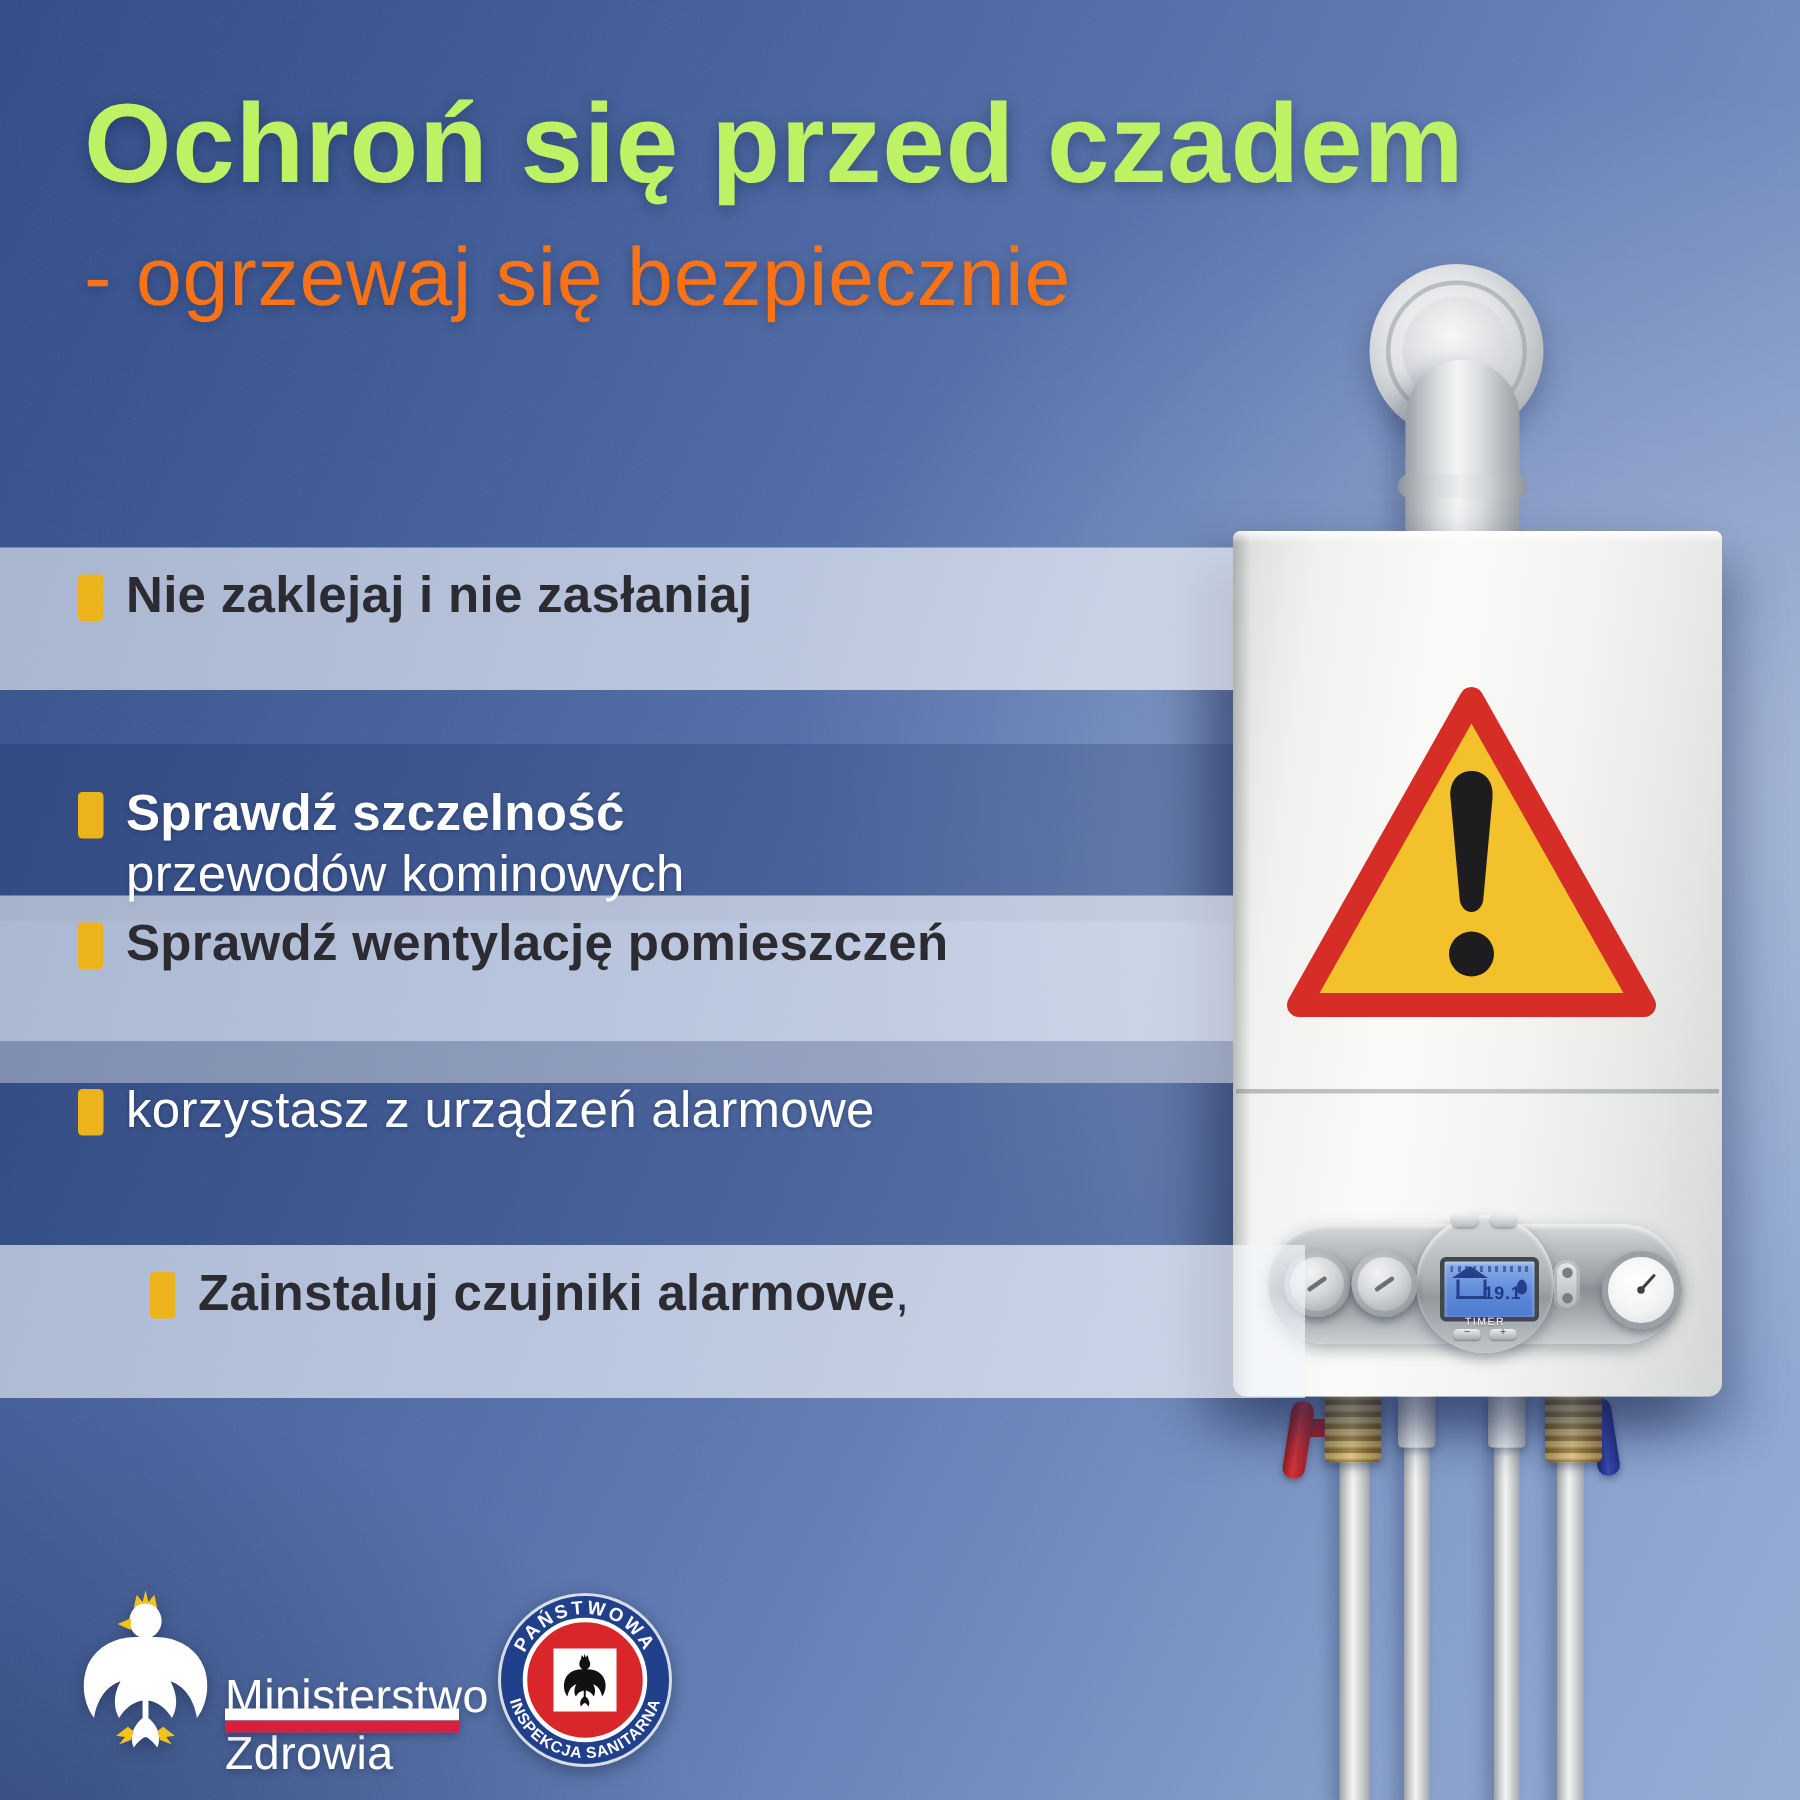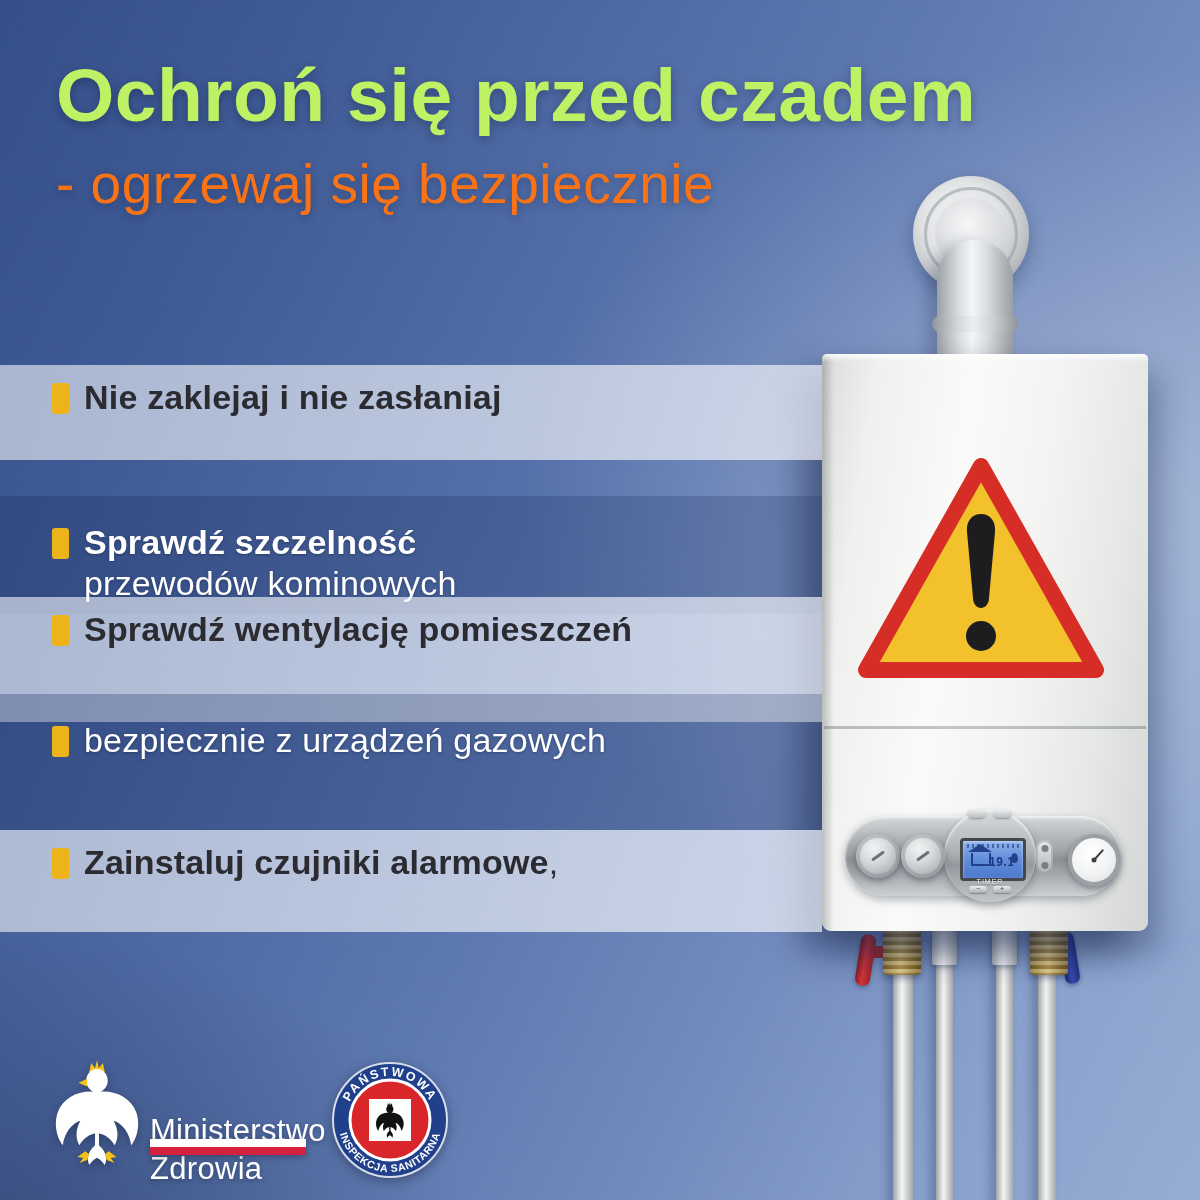--- a/index.html
+++ b/index.html
@@ -248,25 +248,25 @@
       <div class="bullet"></div>
       <div class="tip-text">
         <div><span class="t-bold">Sprawdź wentylację pomieszczeń</span><span></span></div>
       </div>
     </div>
   </div>
   <div class="band dark" style="top:694px;height:136px;">
     <div class="tip">
       <div class="bullet"></div>
       <div class="tip-text">
-        <div>bezpiecznie z urządzeń gazowych</div>
-      </div>
-    </div>
-  </div>
-  <div class="band light" style="top:830px;height:102px;">
+        <div>korzystasz z urządzeń alarmowe</div>
+      </div>
+    </div>
+  </div>
+  <div class="band light" style="top:830px;height:102px;padding-left:48px;">
     <div class="tip">
       <div class="bullet"></div>
       <div class="tip-text">
         <div><span class="t-bold">Zainstaluj czujniki alarmowe</span><span>,</span></div>
       </div>
     </div>
   </div>
 
   <svg class="eagle-svg" viewBox="0 0 96 112">
     <path d="M40 13 L42 4 L46 9 L48 1 L50 9 L54 4 L56 13 Z" fill="#F4C21C"></path>

